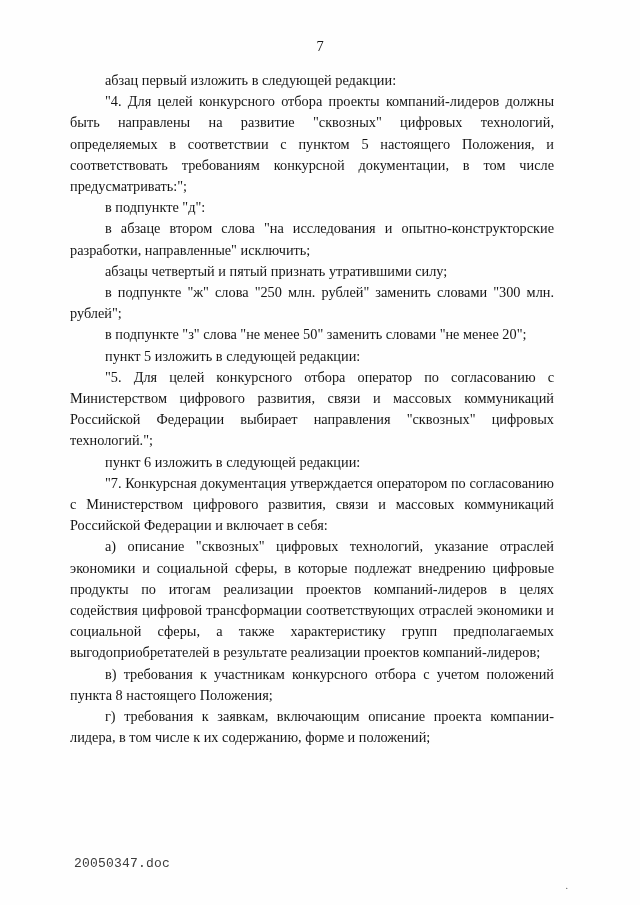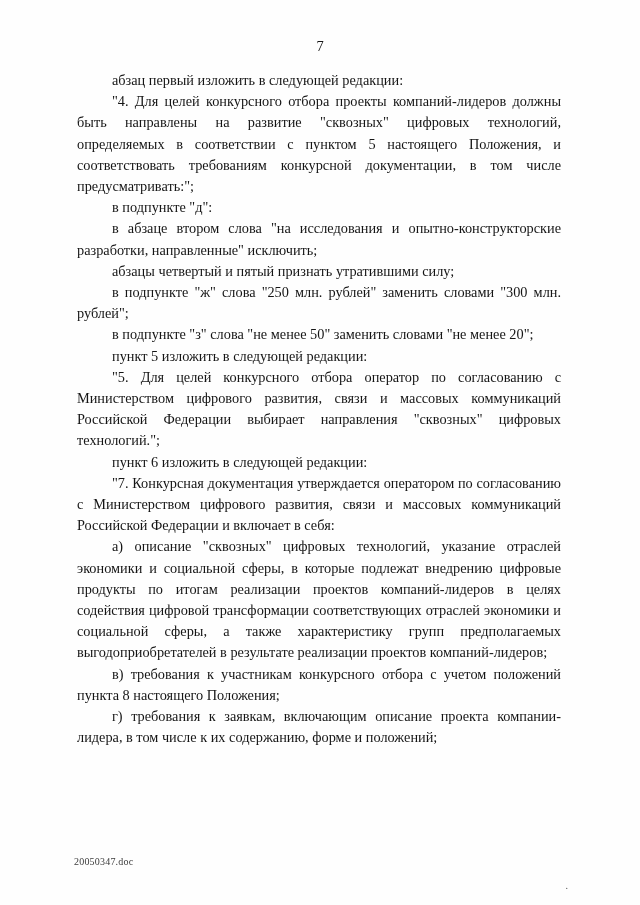--- a/index.html
+++ b/index.html
@@ -28,21 +28,21 @@
     left: 0;
     width: 640px;
     text-align: center;
     font-size: 14.5px;
     font-family: "Liberation Serif", serif;
     color: #141414;
   }
   .body-text {
     position: absolute;
     top: 70px;
-    left: 77px;
+    left: 70px;
     width: 484px;
     font-size: 14.3px;
     line-height: 21.2px;
     text-align: justify;
     text-justify: inter-word;
     color: #151515;
   }
   .body-text p {
     margin: 0;
     text-indent: 35px;
@@ -50,22 +50,22 @@
   }
   sup {
     font-size: 0.68em;
     vertical-align: super;
     line-height: 0;
   }
   .footer-code {
     position: absolute;
     left: 74px;
     top: 856px;
-    font-family: Liberation Serif, serif;
-    font-size: 10px;
+    font-family: Liberation Mono, monospace;
+    font-size: 13px;
     color: #3b3b3b;
     letter-spacing: 0.2px;
   }
   .footer-mark {
     position: absolute;
     right: 72px;
     top: 880px;
     font-size: 10px;
     color: #555;
   }

